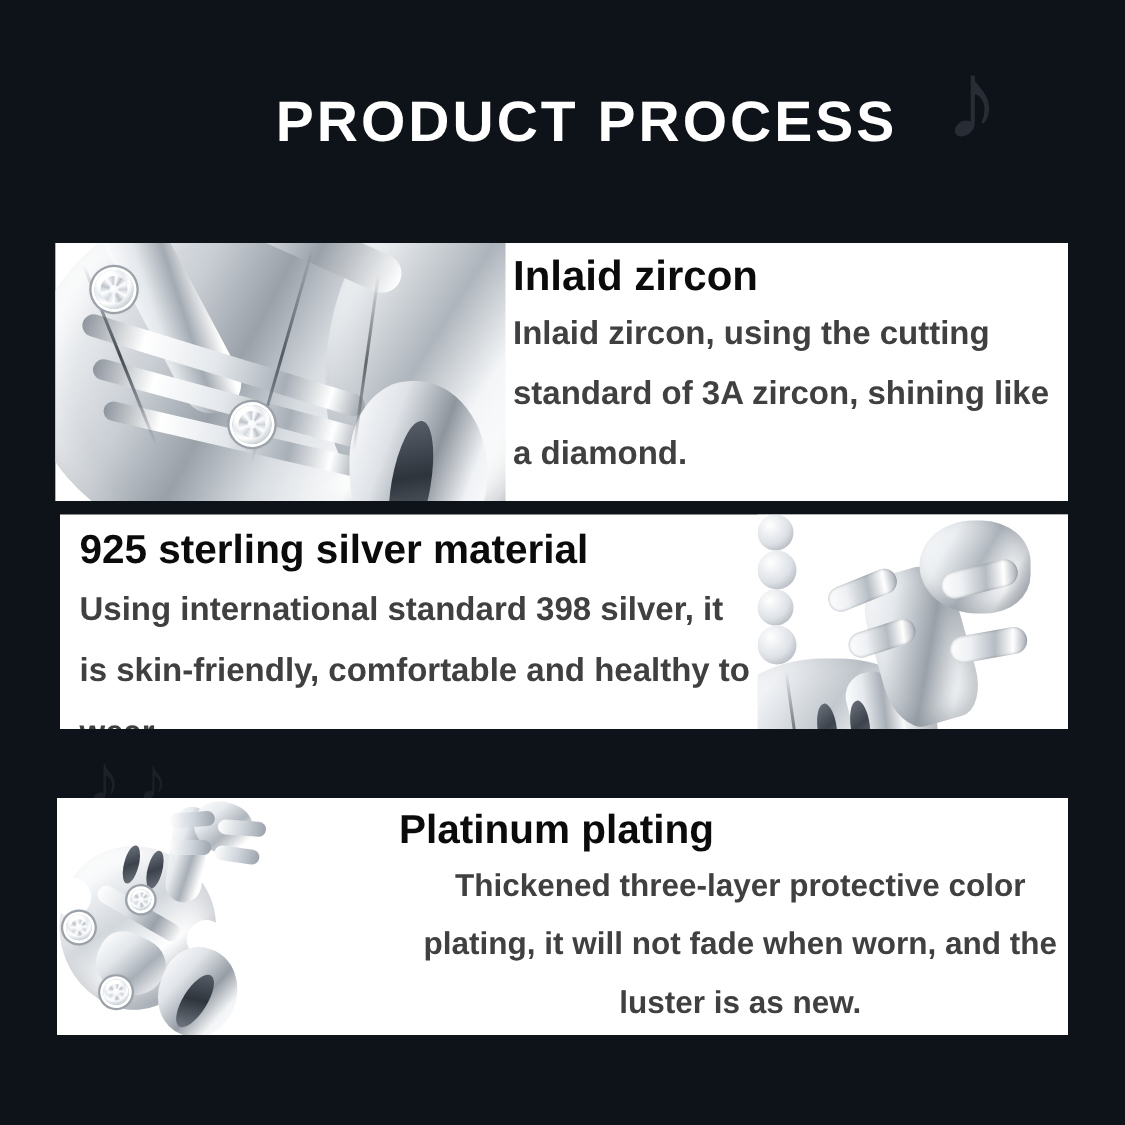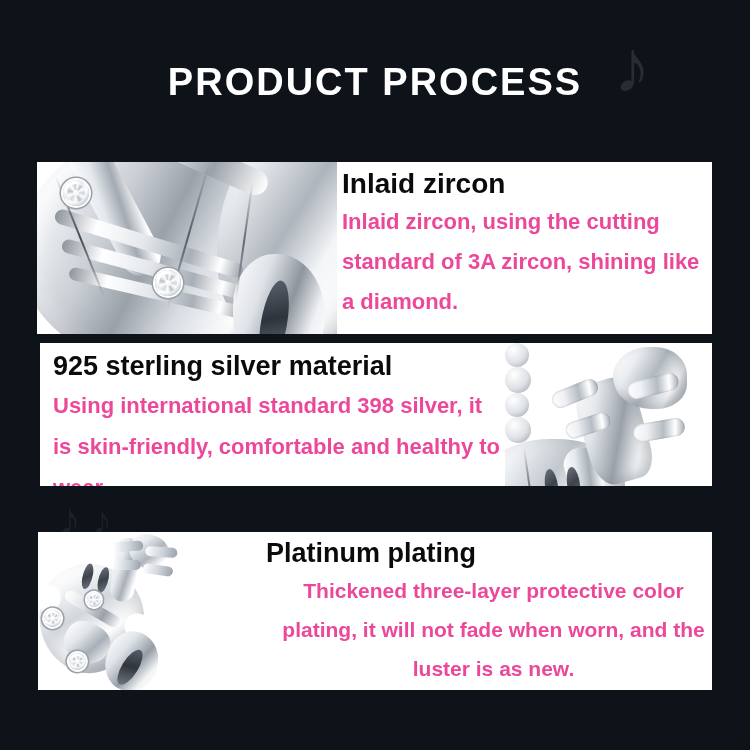--- a/index.html
+++ b/index.html
@@ -6,21 +6,21 @@
   body{
     width:750px;height:750px;
     background:#0e1319;
     font-family:"Liberation Sans",sans-serif;
     overflow:hidden;
     position:relative;
   }
 
   
   #header{
-    position:absolute;left:0;top:0;width:612px;height:162px;
+    position:absolute;left:16px;top:0;width:612px;height:162px;
   }
   #page-title{
     position:absolute;left:0;top:60px;width:750px;
     text-align:center;
     color:#ffffff;
     font-size:38px;
     font-weight:bold;
     letter-spacing:2.0px;
     line-height:44px;
     white-space:nowrap;
@@ -49,21 +49,21 @@
 
   .panel-media{position:relative;flex:0 0 auto;overflow:hidden;background:#ffffff;}
   .panel-text{position:relative;flex:1 1 auto;overflow:hidden;}
 
   .feature-title{
     color:#0b0b0b;
     font-weight:bold;
     white-space:nowrap;
   }
   .feature-body{
-    color:#ec4899;
+    color:#404040;
     font-weight:bold;
   }
 
   
   #panel-1 .panel-media{width:300px;}
   #panel-1 .panel-text{padding:0;}
   #p1-title{position:absolute;left:5px;top:6px;font-size:28px;line-height:32px;}
   #p1-body{position:absolute;left:5px;top:40px;width:370px;font-size:22px;line-height:40px;}
 
   

